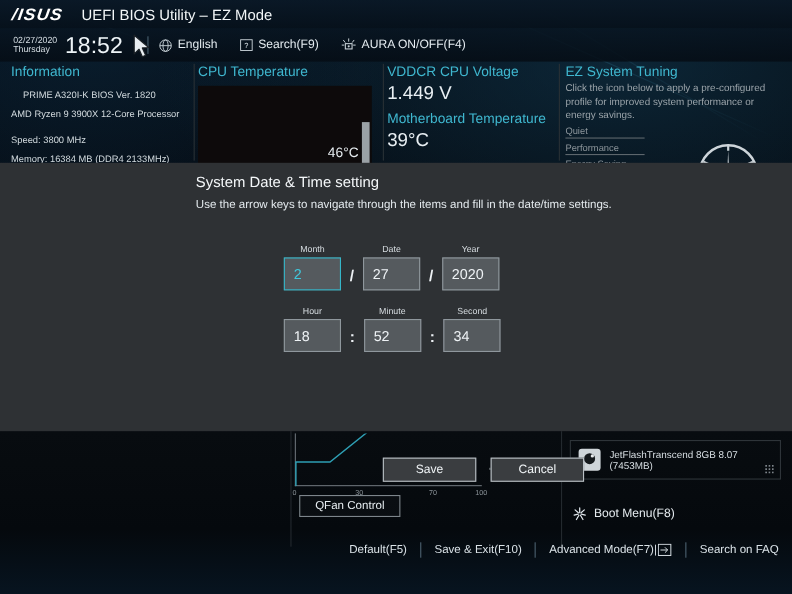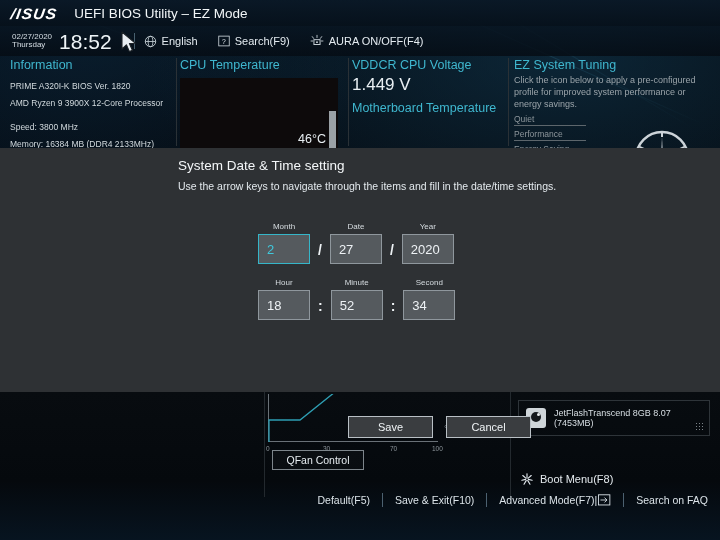--- a/index.html
+++ b/index.html
@@ -139,21 +139,21 @@
     content: ""; position: absolute; left: 11px; top: 5px;
     width: 3px; height: 3px; border-radius: 50%; background: #e8ecee; z-index: 2;
   }
   .boot-label { margin-left: 8px; font-size: 9px; color: #d8dfe4; }
   .grip {
     position: absolute; right: 5px; bottom: 4px; width: 9px; height: 9px;
     background-image:
       radial-gradient(#7c8389 0.8px, transparent 0.9px);
     background-size: 3px 3px;
   }
-  .bootmenu { position: absolute; left: 520px; top: 472px; display: flex; align-items: center; }
+  .bootmenu { position: absolute; left: 520px; top: 460px; display: flex; align-items: center; }
   .bootmenu .lbl { margin-left: 6px; font-size: 11px; color: #e4eaee; }
 
   
   .footer {
     position: absolute; left: 0; bottom: 28px; width: 720px; height: 24px;
     display: flex; align-items: center; justify-content: flex-end;
     padding-right: 12px;
   }
   .fitem { font-size: 10.5px; color: #dbe3e8; display: flex; align-items: center; }
   .fsep { width: 1px; height: 14px; background: #4c6170; margin: 0 12px; }
@@ -251,21 +251,21 @@
           <line x1="1.2" y1="8" x2="3" y2="8"></line>
           <line x1="13" y1="8" x2="14.8" y2="8"></line>
         </g>
       </svg>
       <span class="lbl">AURA ON/OFF(F4)</span>
     </div>
   </div>
 
   <div class="info-panel">
     <div class="panel-title">Information</div>
-    <div class="line" style="margin-top:9px;">PRIME A320I-K    BIOS Ver. 1820</div>
+    <div class="line" style="margin-top:9px;margin-left:11px;">PRIME A320I-K    BIOS Ver. 1820</div>
     <div class="line">AMD Ryzen 9 3900X 12-Core Processor</div>
     <div class="line" style="margin-top:14px;">Speed: 3800 MHz</div>
     <div class="line">Memory: 16384 MB (DDR4 2133MHz)</div>
   </div>
 
   <div class="divider-v" style="left:176px; top:58px; height:88px;"></div>
 
   <div class="cpu-panel">
     <div class="panel-title">CPU Temperature</div>
     <div class="sensor-graph">
@@ -273,20 +273,21 @@
       <div class="sensor-bar"></div>
     </div>
   </div>
 
   <div class="divider-v" style="left:348px; top:58px; height:88px;"></div>
 
   <div class="volt-panel">
     <div class="panel-title">VDDCR CPU Voltage</div>
     <div class="big-val">1.449 V</div>
     <div class="panel-title second">Motherboard Temperature</div>
+    <div class="big-val">39°C</div>
   </div>
 
   <div class="divider-v" style="left:508px; top:58px; height:88px;"></div>
 
   <div class="ez-panel">
     <div class="panel-title">EZ System Tuning</div>
     <div class="ez-desc">Click the icon below to apply a pre-configured profile for improved system performance or energy savings.</div>
     <div class="ez-opts">
       <div class="ez-opt">Quiet</div>
       <div class="ez-opt">Performance</div>

